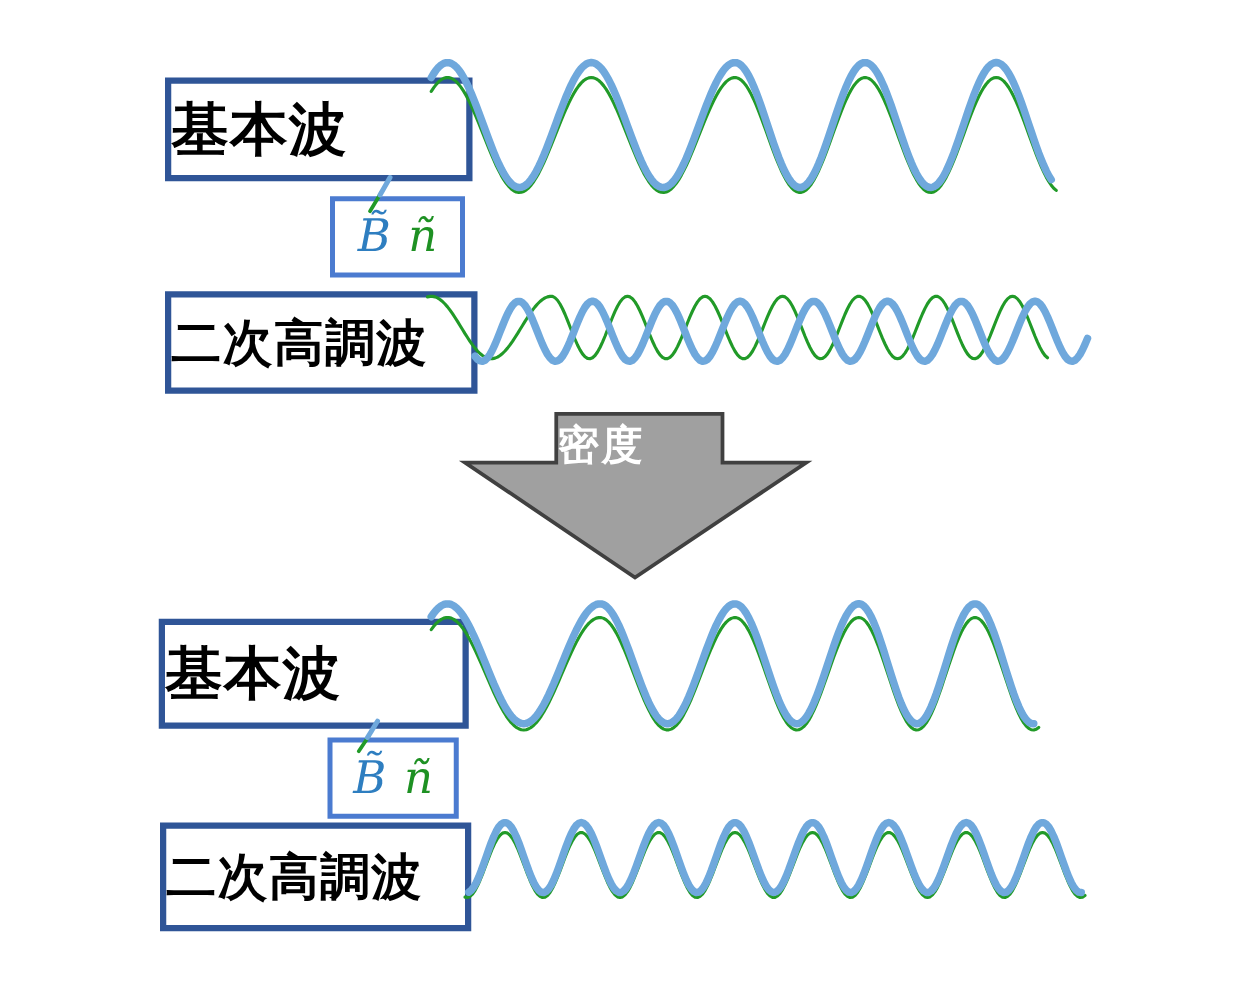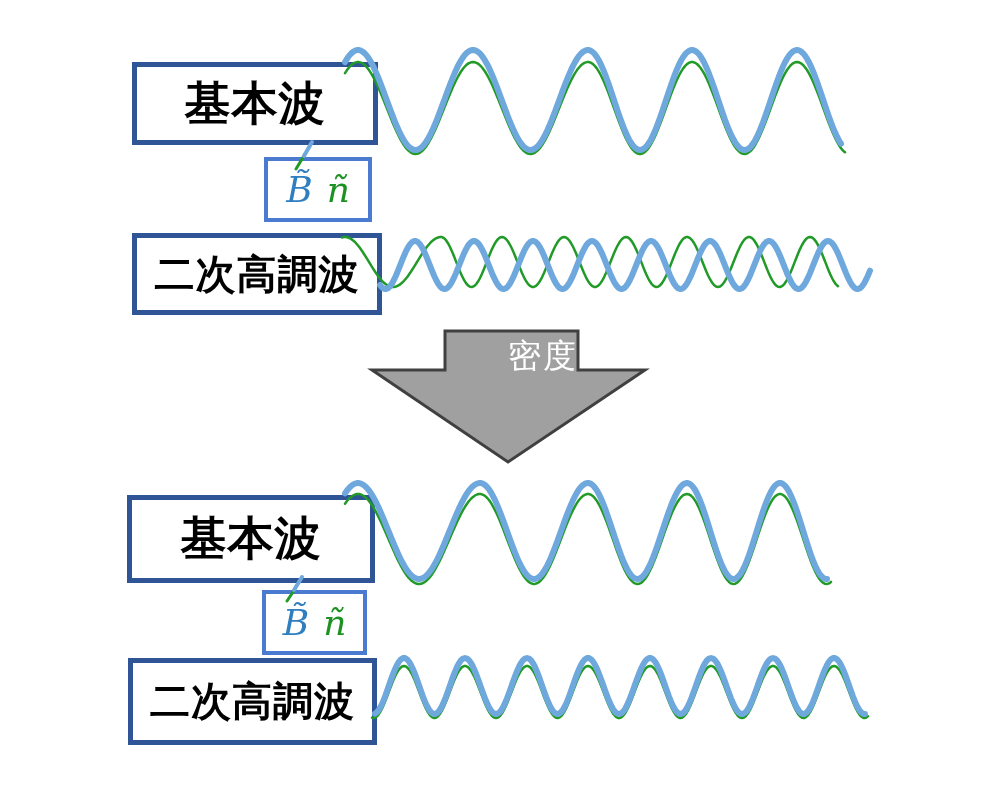--- a/index.html
+++ b/index.html
@@ -4,21 +4,21 @@
 <style>
   html,body{margin:0;padding:0;background:#fff;}
   #stage{
     position:relative;width:1000px;height:798px;overflow:hidden;
     background:var(--background,#fff);
     font-family:"Liberation Sans",sans-serif;
   }
   .label-box{
     position:absolute;box-sizing:border-box;background:#fff;
     border:5px solid var(--box-border-dark,#2F5597);
-    display:flex;align-items:center;justify-content:center;
+    display:flex;align-items:center;justify-content:flex-start;
     font-weight:bold;color:var(--label-text,#000);
     z-index:1;letter-spacing:1px;white-space:nowrap;
   }
   .legend-box{
     position:absolute;box-sizing:border-box;background:#fff;
     border:4px solid var(--legend-border,#4B7BD0);
     display:flex;align-items:center;justify-content:center;
     font-family:"DejaVu Serif","Liberation Serif",serif;font-style:italic;
     font-size:36px;z-index:1;white-space:nowrap;
   }
@@ -27,21 +27,21 @@
   #fund-box-top   {left:132px;top:62px; width:246px;height:83px;font-size:46px;}
   #legend-box-top {left:264px;top:157px;width:108px;height:65px;}
   #harm-box-top   {left:132px;top:233px;width:250px;height:82px;font-size:40px;}
   #fund-box-bottom{left:127px;top:495px;width:248px;height:88px;font-size:46px;}
   #legend-box-bottom{left:262px;top:590px;width:105px;height:65px;}
   #harm-box-bottom{left:128px;top:658px;width:249px;height:87px;font-size:40px;}
   #wave-svg{position:absolute;left:0;top:0;z-index:2;pointer-events:none;}
   #arrow-shape{fill:var(--arrow-fill,#A0A0A0);stroke:var(--arrow-stroke,#404040);stroke-width:3;}
   #arrow-text{
     position:absolute;left:446px;top:334px;width:132px;z-index:3;
-    text-align:right;font-weight:normal;font-size:33px;line-height:44px;
+    text-align:left;font-weight:bold;font-size:33px;line-height:44px;
     color:var(--arrow-text,#fff);letter-spacing:2px;
   }
 </style>
 </head>
 <body>
 
 <div id="stage" style="--background: #FFFFFF; --box-border-dark: #2F5597; --legend-border: #4B7BD0; --wave-blue: #6FA8DC; --wave-green: #219A28; --legend-b: #2E7EC0; --legend-n: #1E9123; --arrow-fill: #A0A0A0; --arrow-stroke: #404040; --arrow-text: #FFFFFF; --label-text: #000000;">
 
   <div class="label-box" id="fund-box-top">
     <span>基本波</span>

